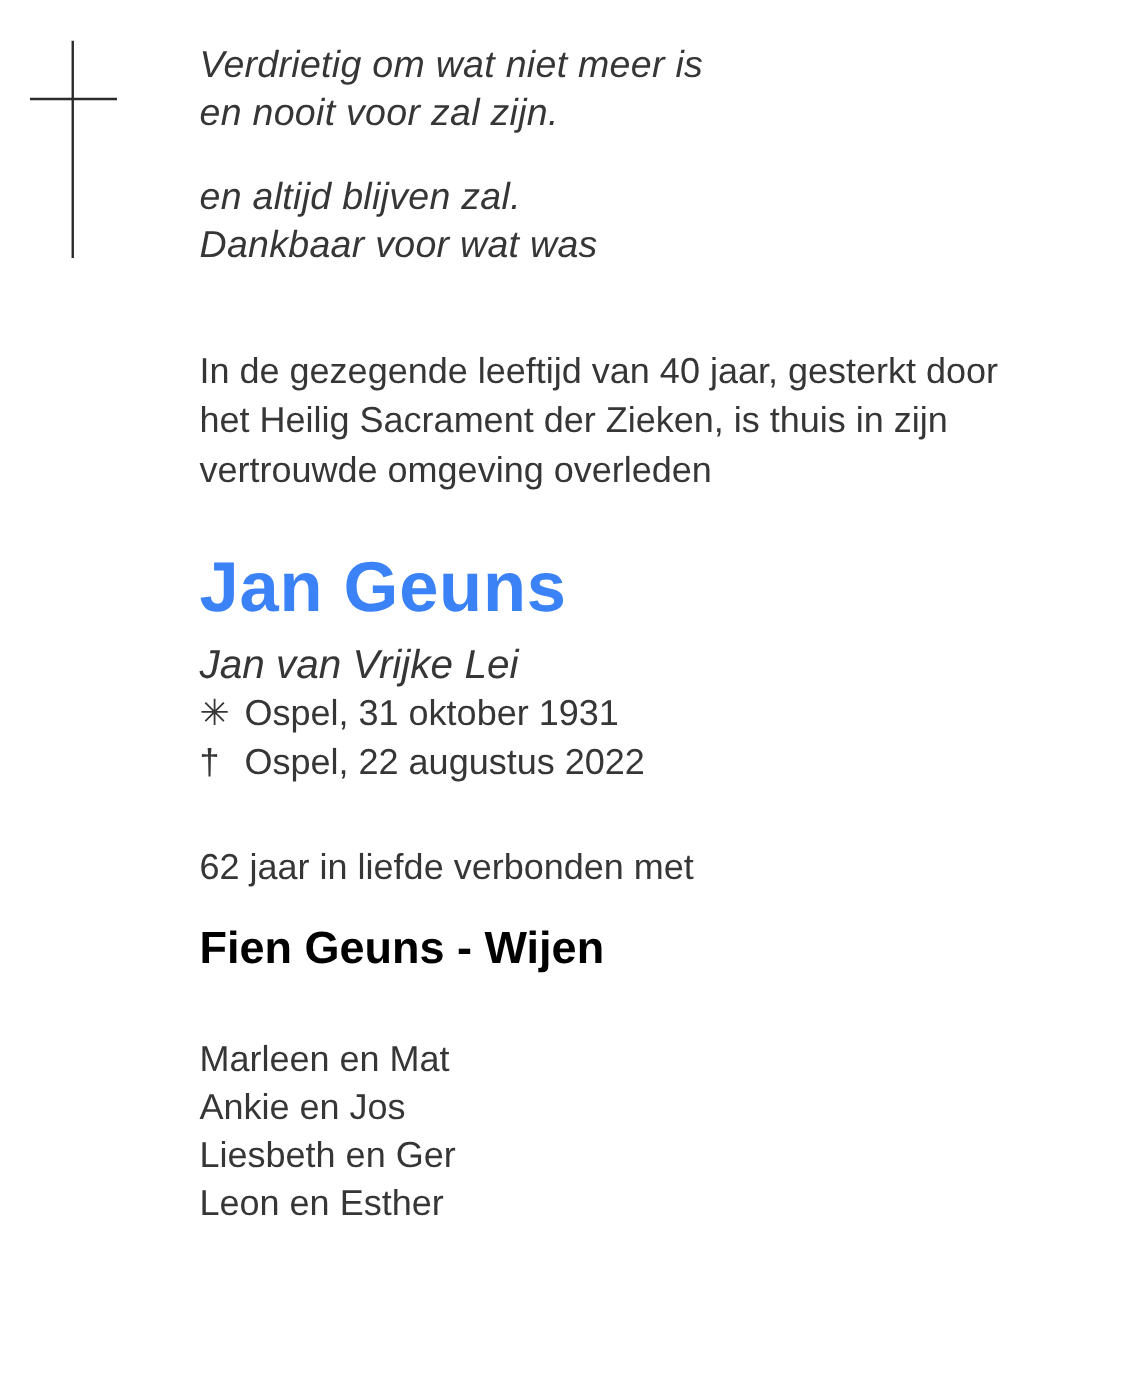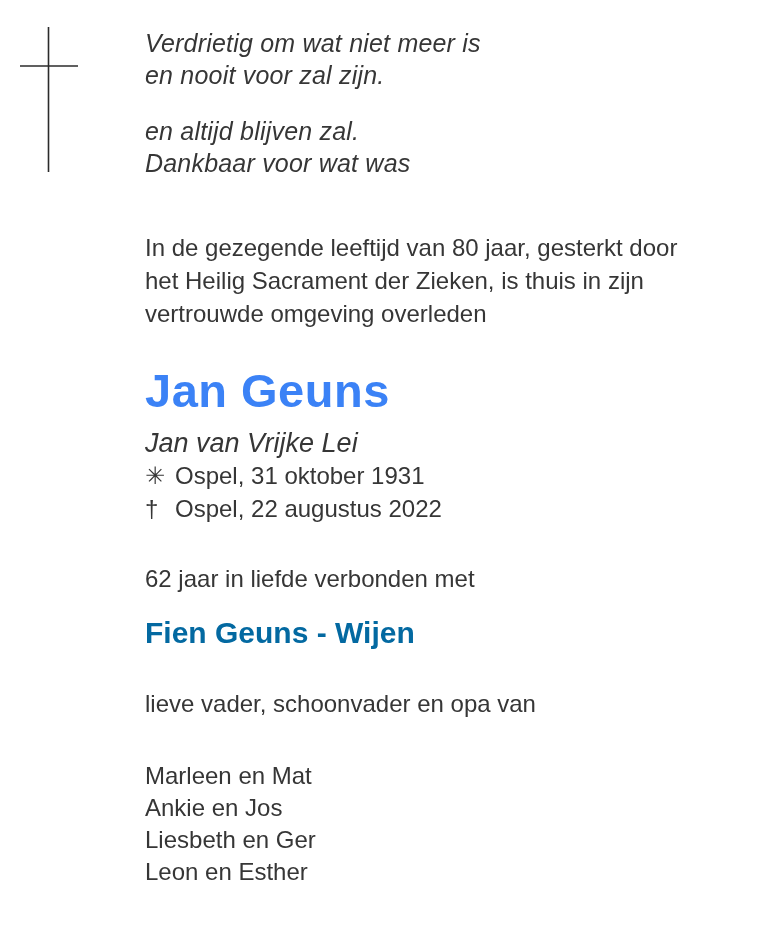--- a/index.html
+++ b/index.html
@@ -18,21 +18,21 @@
   }
   .cross {
     position: absolute;
     left: 20px;
     top: 27px;
     width: 58px;
     height: 145px;
   }
   .content {
     position: absolute;
-    left: 145px;
+    left: 133px;
     top: 0;
     width: 580px;
   }
   .quote {
     font-style: italic;
     font-size: 25px;
     line-height: 32px;
     letter-spacing: 0.2px;
   }
   .quote-block-1 { margin-top: 27px; }
@@ -66,21 +66,21 @@
   }
   .marriage-text {
     margin-top: 37px;
     font-size: 24px;
     line-height: 33px;
   }
   .spouse-name {
     margin-top: 20px;
     font-size: 30px;
     font-weight: 700;
-    color: #0369a1;
+    color: #000000;
     line-height: 1.2;
   }
   .family-intro {
     margin-top: 36px;
     font-size: 24px;
     line-height: 33px;
   }
   .children {
     margin-top: 40px;
     font-size: 24px;
@@ -103,39 +103,38 @@
     <div>Verdrietig om wat niet meer is</div>
     <div>en nooit voor zal zijn.</div>
   </div>
 
   <div class="quote quote-block-2">
     <div>en altijd blijven zal.</div>
     <div>Dankbaar voor wat was</div>
   </div>
 
   <div class="intro">
-    <div>In de gezegende leeftijd van 80 jaar, gesterkt door</div>
+    <div>In de gezegende leeftijd van 40 jaar, gesterkt door</div>
     <div>het Heilig Sacrament der Zieken, is thuis in zijn</div>
     <div>vertrouwde omgeving overleden</div>
   </div>
 
   <div class="deceased-name">Jan Geuns</div>
 
   <div class="deceased-nickname">Jan van Vrijke Lei</div>
 
   <div class="dates">
     <div><span class="date-symbol">✳</span><span>Ospel, 31 oktober 1931</span></div>
     <div><span class="date-symbol">†</span><span>Ospel, 22 augustus 2022</span></div>
   </div>
 
   <div class="marriage-text">62 jaar in liefde verbonden met</div>
 
   <div class="spouse-name">Fien Geuns - Wijen</div>
 
-  <div class="family-intro">lieve vader, schoonvader en opa van</div>
 
   <div class="children">
     <div>Marleen en Mat</div>
     <div>Ankie en Jos</div>
     <div>Liesbeth en Ger</div>
     <div>Leon en Esther</div>
   </div>
 
 </div>
 

